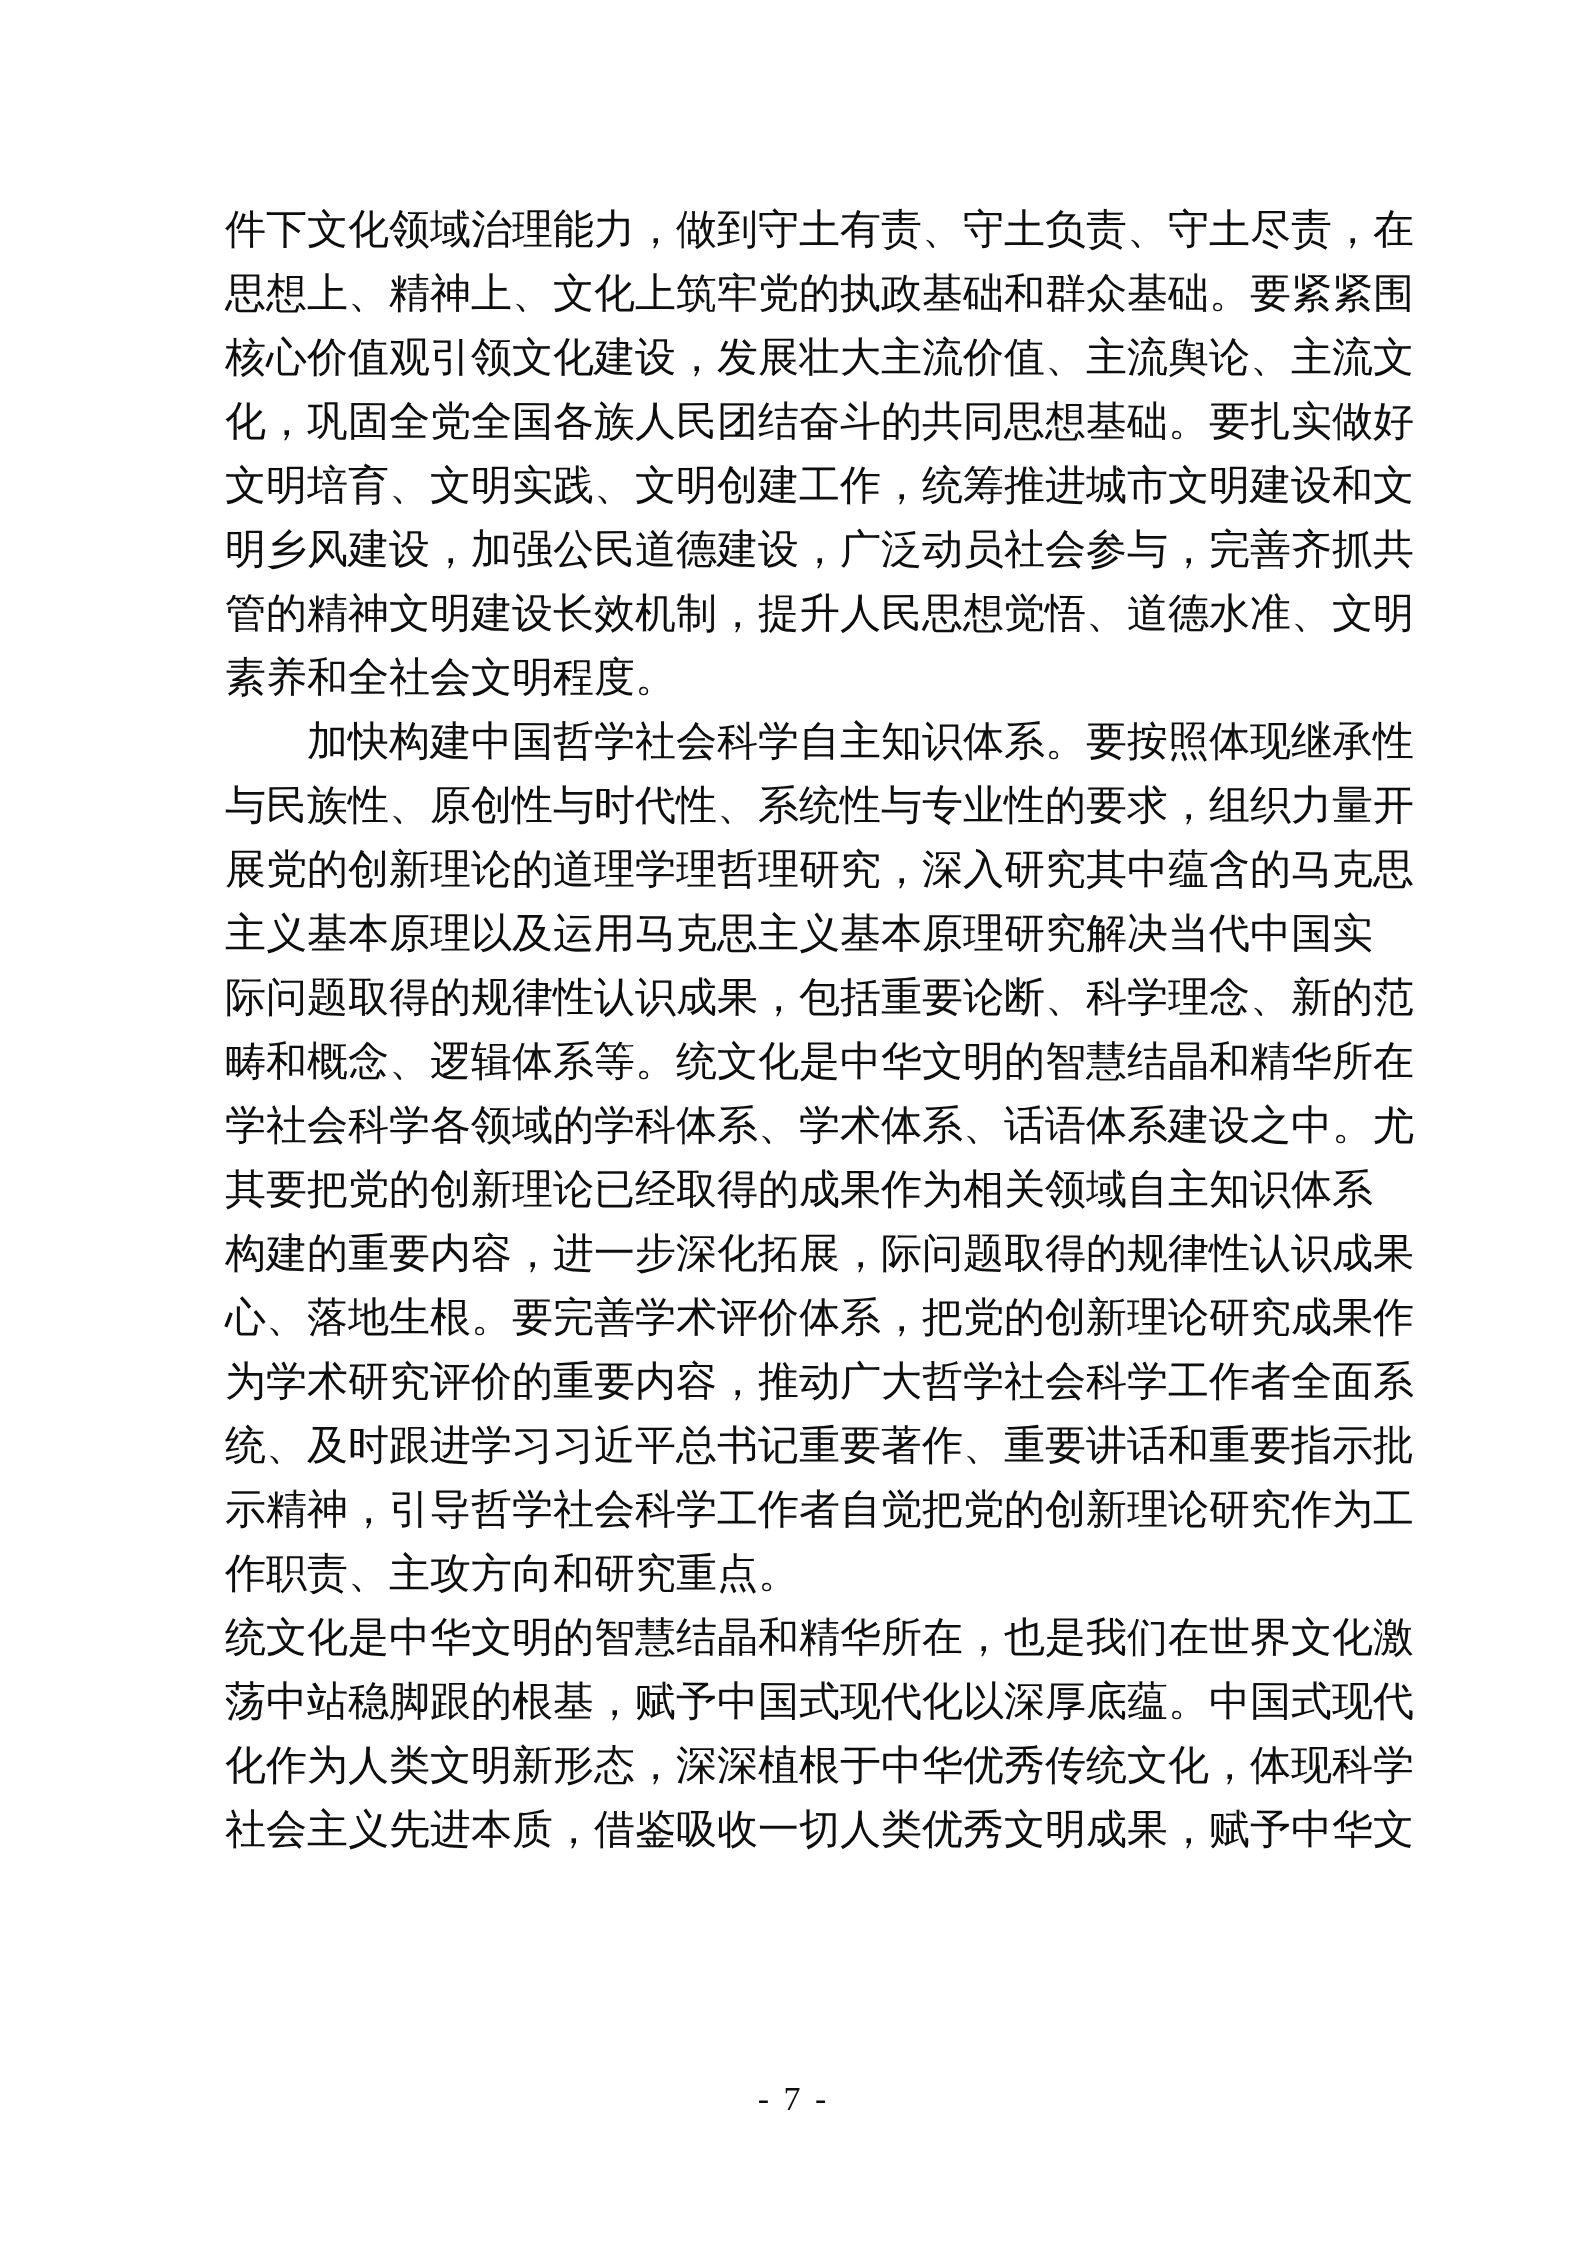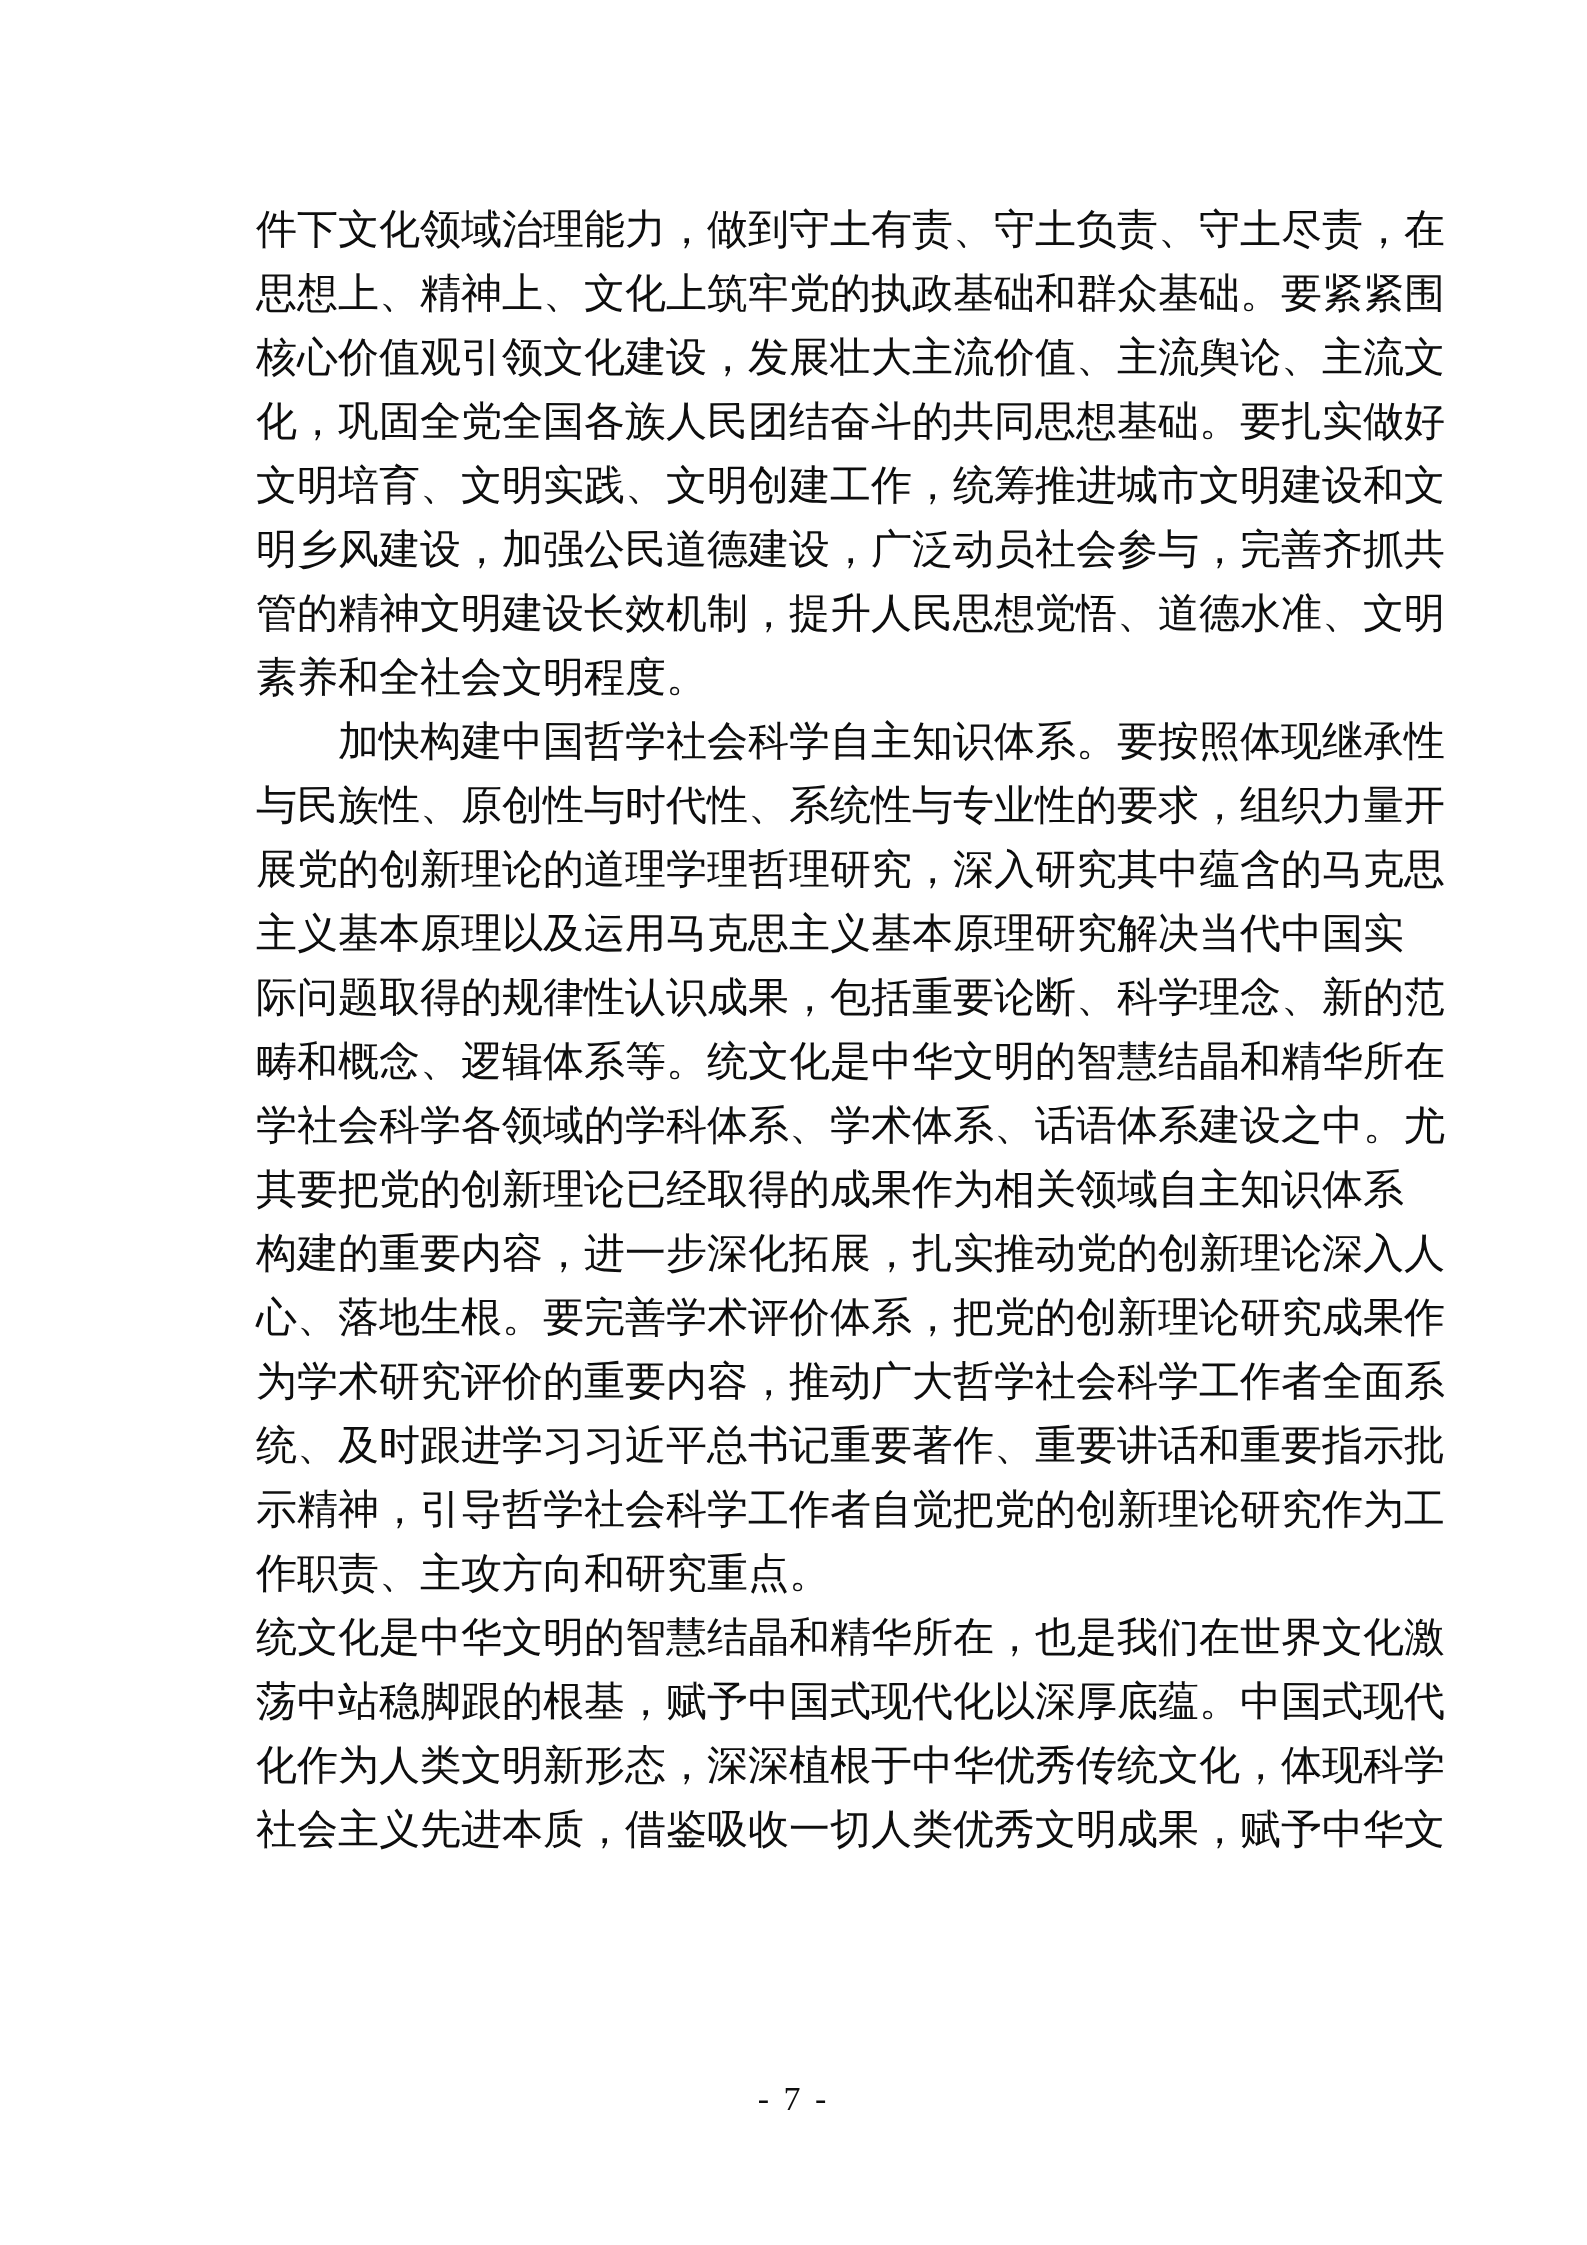--- a/index.html
+++ b/index.html
@@ -12,21 +12,20 @@
     color: #0e0e0e;
   }
   .text-block {
     position: absolute;
     left: 225px;
     top: 197px;
     width: 1196px;
     font-size: 41px;
     line-height: 64px;
     letter-spacing: 0px;
-    margin-left: 31px;
   }
   .para { margin: 0; padding: 0; }
   .line {
     height: 64px;
     white-space: nowrap;
   }
   .line.indent { text-indent: 82px; }
   .page-number {
     position: absolute;
     top: 2080px;
@@ -56,21 +55,21 @@
 
   <section class="para">
     <div class="line indent">加快构建中国哲学社会科学自主知识体系。要按照体现继承性</div>
     <div class="line">与民族性、原创性与时代性、系统性与专业性的要求，组织力量开</div>
     <div class="line">展党的创新理论的道理学理哲理研究，深入研究其中蕴含的马克思</div>
     <div class="line">主义基本原理以及运用马克思主义基本原理研究解决当代中国实</div>
     <div class="line">际问题取得的规律性认识成果，包括重要论断、科学理念、新的范</div>
     <div class="line">畴和概念、逻辑体系等。统文化是中华文明的智慧结晶和精华所在</div>
     <div class="line">学社会科学各领域的学科体系、学术体系、话语体系建设之中。尤</div>
     <div class="line">其要把党的创新理论已经取得的成果作为相关领域自主知识体系</div>
-    <div class="line">构建的重要内容，进一步深化拓展，扎实推动党的创新理论深入人</div>
+    <div class="line">构建的重要内容，进一步深化拓展，际问题取得的规律性认识成果</div>
     <div class="line">心、落地生根。要完善学术评价体系，把党的创新理论研究成果作</div>
     <div class="line">为学术研究评价的重要内容，推动广大哲学社会科学工作者全面系</div>
     <div class="line">统、及时跟进学习习近平总书记重要著作、重要讲话和重要指示批</div>
     <div class="line">示精神，引导哲学社会科学工作者自觉把党的创新理论研究作为工</div>
     <div class="line">作职责、主攻方向和研究重点。</div>
   </section>
 
   <section class="para">
     <div class="line">统文化是中华文明的智慧结晶和精华所在，也是我们在世界文化激</div>
     <div class="line">荡中站稳脚跟的根基，赋予中国式现代化以深厚底蕴。中国式现代</div>

